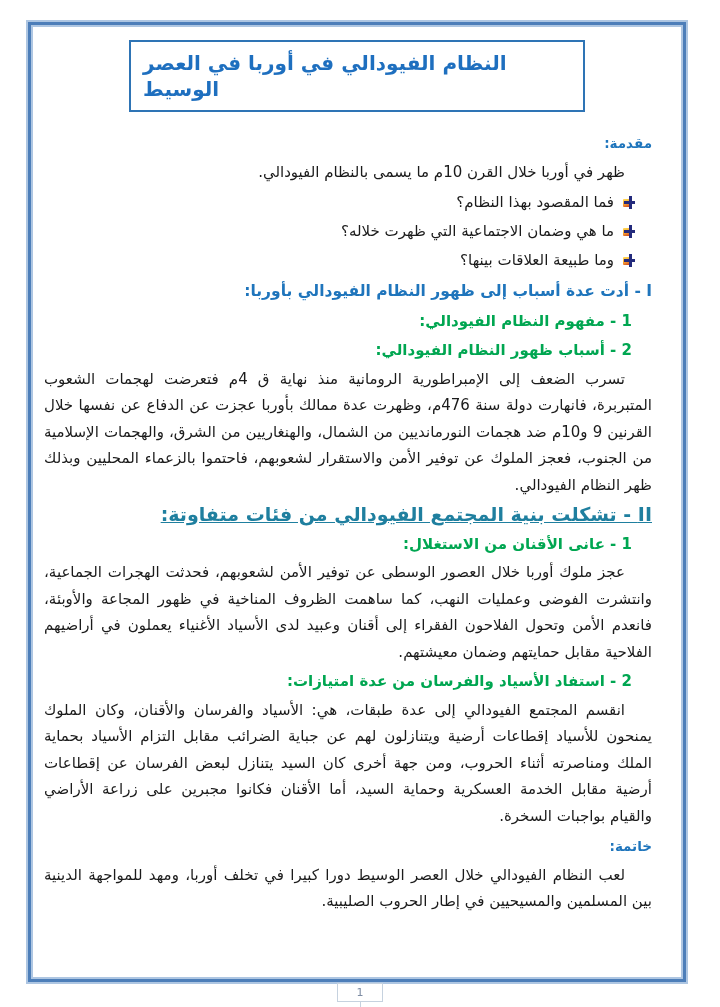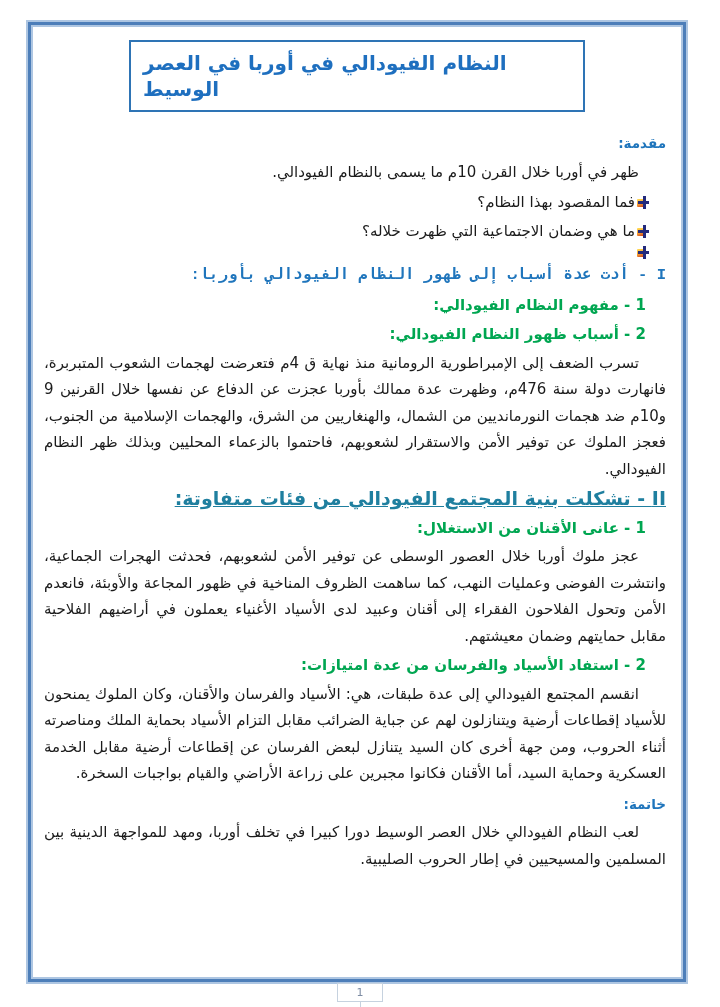--- a/index.html
+++ b/index.html
@@ -28,37 +28,37 @@
     border:2px solid var(--box-blue);
     display:flex;align-items:center;
     padding:8px 12px;
   }
   .titlebox .title{
     color:var(--title-blue);font-weight:bold;font-size:20px;line-height:1.3;
   }
 
   .content{
     direction:rtl;text-align:right;
-    padding:14px 17px 0 13px;
+    padding:14px 31px 0 13px;
     font-size:15px;line-height:26.5px;
   }
 
   .lbl{color:var(--heading-blue);font-size:13.5px;font-weight:600;margin:4px 0 2px;}
-  .h-blue{color:var(--heading-blue);font-weight:bold;font-size:15.5px;margin:3px 0 2px;font-family:Liberation Mono, monospace;}
+  .h-blue{color:var(--heading-blue);font-weight:bold;font-size:15.5px;margin:3px 0 2px;}
   .h-teal{color:var(--heading-teal);font-weight:bold;font-size:19px;margin:3px 0 2px;text-decoration:underline;}
   .h-green{color:var(--green);font-weight:700;font-size:15px;margin:3px 0 2px;padding-right:20px;}
 
   .para{
     text-align:justify;text-align-last:right;
     text-indent:27px;margin:1px 0 3px;
   }
   .para .term{color:var(--green);font-weight:600;}
 
   .qlist{list-style:none;padding-right:17px;margin:1px 0 3px;}
-  .qlist li{display:flex;align-items:center;gap:2px;line-height:29px;}
+  .qlist li{display:flex;align-items:center;gap:9px;line-height:29px;}
 
   
   .wb{position:relative;width:12px;height:13px;flex:0 0 auto;display:inline-block;}
   .wb::before{content:"";position:absolute;left:0;top:3px;width:8px;height:8px;
     background:linear-gradient(160deg,#ffd54f 10%,#f59b31 55%,#cf4a1e 90%);border-radius:1px;}
   .wb::after{content:"";position:absolute;right:3px;top:0;width:3px;height:13px;background:#232a7c;}
   .wb i{position:absolute;left:1px;top:5px;width:11px;height:3px;background:#232a7c;}
 
   .pagenum-box{
     position:absolute;left:50%;top:983px;transform:translateX(-50%);
@@ -96,20 +96,21 @@
       <li>
         <span class="wb">
             <i></i>
           </span>
         <span>ما هي وضمان الاجتماعية التي ظهرت خلاله؟</span>
       </li>
       <li>
         <span class="wb">
             <i></i>
           </span>
+        <span>وما طبيعة العلاقات بينها؟</span>
       </li>
     </ul>
 
     <p class="h-blue">I - أدت عدة أسباب إلى ظهور النظام الفيودالي بأوربا:</p>
 
     <p class="h-green">1 - مفهوم النظام الفيودالي:</p>
 
 
     <p class="h-green">2 - أسباب ظهور النظام الفيودالي:</p>
 

